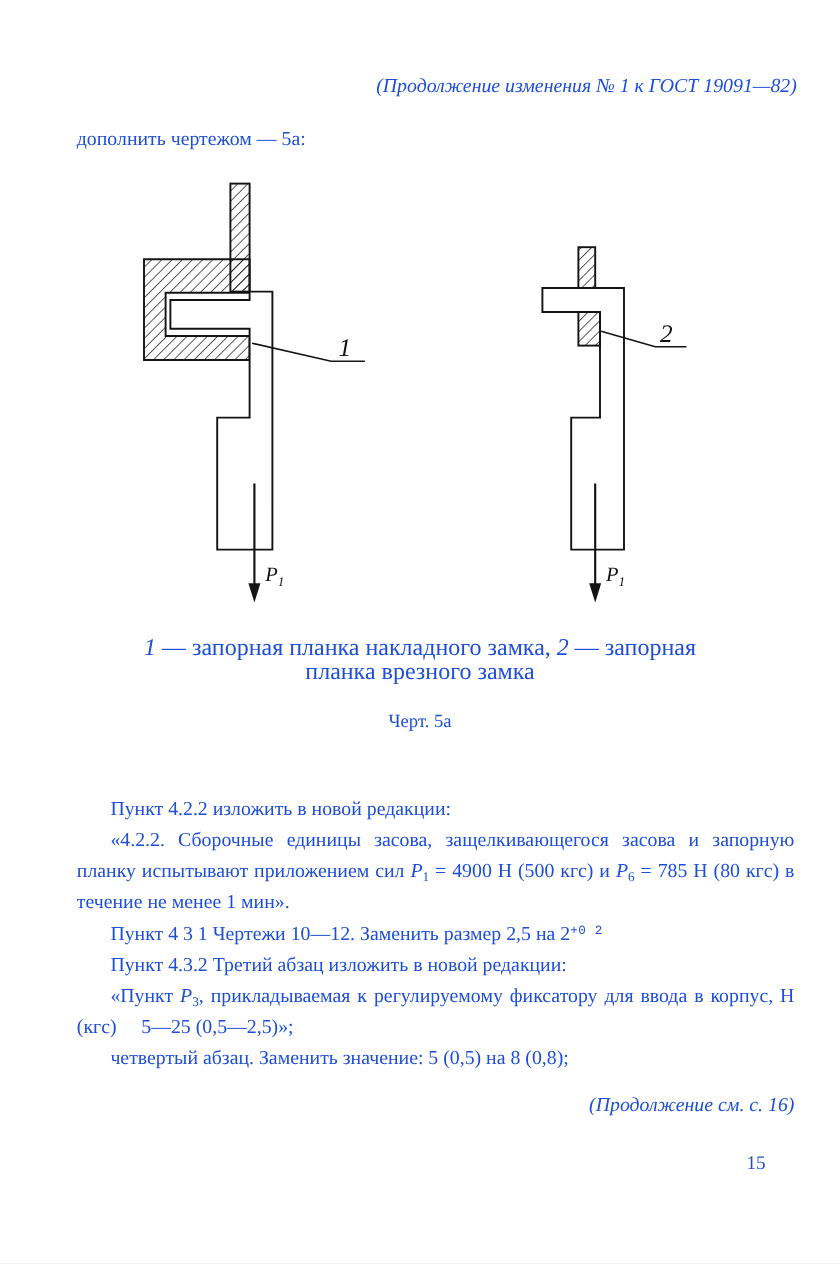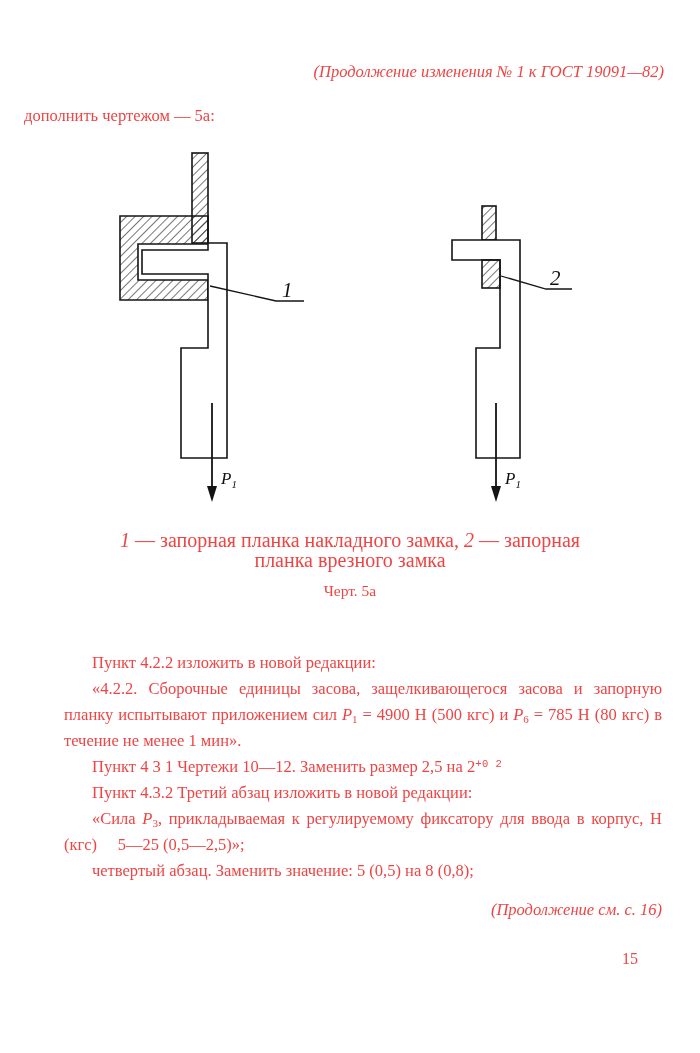--- a/index.html
+++ b/index.html
@@ -1,44 +1,44 @@
 <!DOCTYPE html>
 <html><head>
 <meta charset="utf-8">
 <style>
   html,body{margin:0;padding:0;background:#e8e8e8;}
   .page{
     position:relative;
     width:700px;height:1053px;
     margin:0 auto;
     background:#ffffff;
-    color:#ef4444;
+    color:#1d4ed8;
     font-family:"Liberation Serif", serif;
     overflow:hidden;
   }
   .header-note{
     padding:62px 36px 0 0;
     text-align:right;
     font-style:italic;
     font-size:16.5px;
   }
   .intro{
-    padding:24px 0 0 24px;
+    padding:24px 0 0 64px;
     font-size:16.5px;
   }
   .figure-wrap{margin-top:22px;}
   .drawing{display:block;margin-left:84px;}
   .caption{
     margin-top:14px;
     text-align:center;
     font-size:20px;
     line-height:20px;
   }
   .cap-num{
-    margin-top:12px;
+    margin-top:23px;
     text-align:center;
     font-size:15.5px;
   }
   .body-text{
     margin-top:50px;
     padding:0 38px 0 64px;
     font-size:16.5px;
     line-height:26px;
     text-align:justify;
   }
@@ -102,21 +102,21 @@
       <div><span>планка врезного замка</span></div>
     </div>
     <div class="cap-num">Черт. 5а</div>
   </div>
 
   <div class="body-text">
       <p class="para"><span>Пункт 4.2.2 изложить в новой редакции:</span></p>
       <p class="para"><span>«4.2.2. Сборочные единицы засова, защелкивающегося засова и запорную планку испытывают приложением сил </span><i>P</i><sub>1</sub><span> = 4900 Н (500 кгс) и </span><i>P</i><sub>6</sub><span> = 785 Н (80 кгс) в течение не менее 1 мин».</span></p>
       <p class="para"><span>Пункт 4 3 1 Чертежи 10—12. Заменить размер 2,5 на 2</span><sup>+0 2</sup></p>
       <p class="para"><span>Пункт 4.3.2 Третий абзац изложить в новой редакции:</span></p>
-      <p class="para"><span>«Сила </span><i>P</i><sub>3</sub><span>, прикладываемая к регулируемому фиксатору для ввода в корпус, Н (кгс)&nbsp;&nbsp;&nbsp;&nbsp;&nbsp;5—25 (0,5—2,5)»;</span></p>
+      <p class="para"><span>«Пункт </span><i>P</i><sub>3</sub><span>, прикладываемая к регулируемому фиксатору для ввода в корпус, Н (кгс)&nbsp;&nbsp;&nbsp;&nbsp;&nbsp;5—25 (0,5—2,5)»;</span></p>
       <p class="para"><span>четвертый абзац. Заменить значение: 5 (0,5) на 8 (0,8);</span></p>
     </div>
 
   <div class="footer-note">(Продолжение см. с. 16)</div>
 
   <div class="page-number">15</div>
 
 </div>
 
 </body></html>

